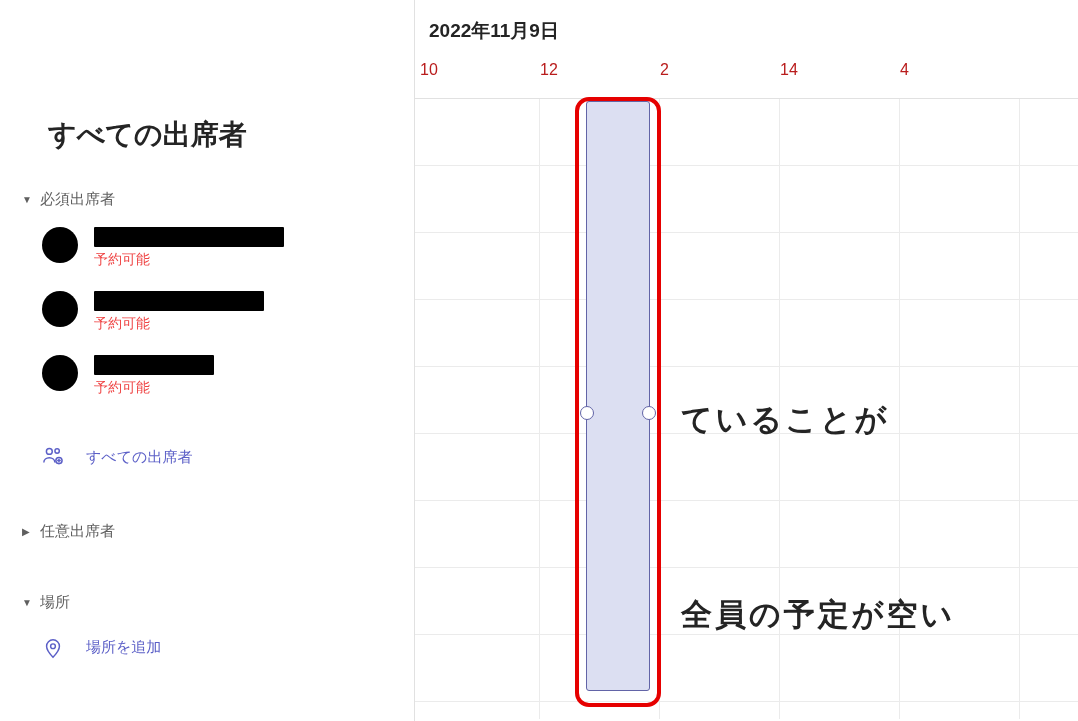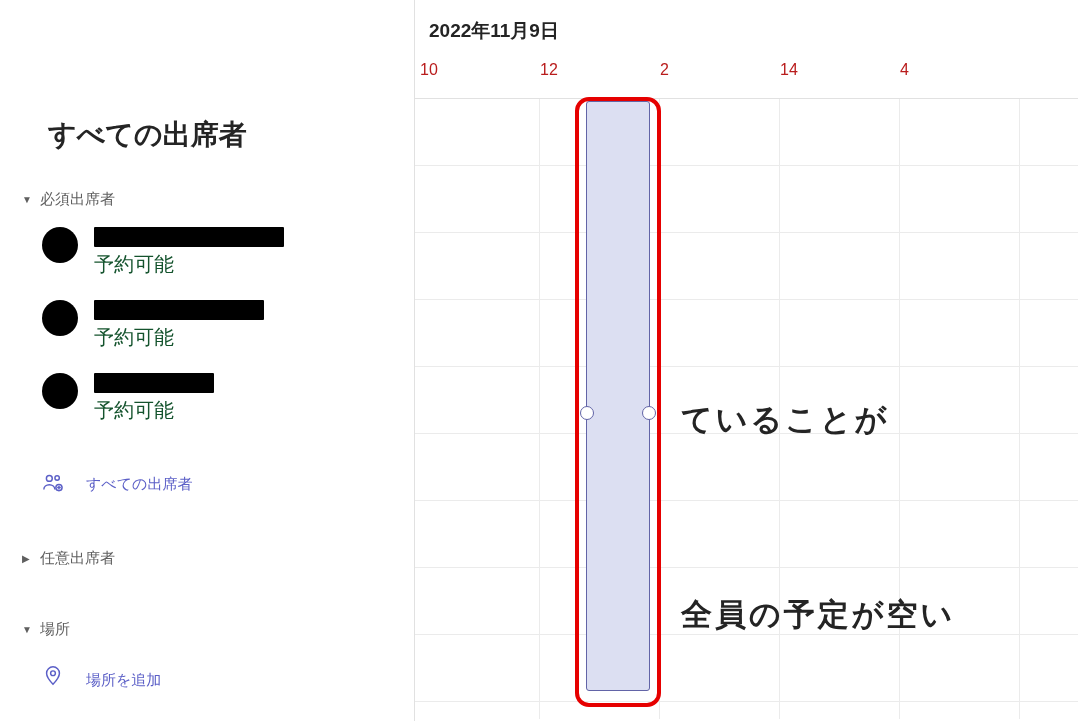--- a/index.html
+++ b/index.html
@@ -62,36 +62,36 @@
     }
     .name-redacted {
       background: #000;
       height: 20px;
       border-radius: 1px;
     }
     .name-redacted.w1 { width: 190px; }
     .name-redacted.w2 { width: 170px; }
     .name-redacted.w3 { width: 120px; }
     .status-text {
-      color: #14532d;
-      font-size: 20px;
+      color: #ef4444;
+      font-size: 14px;
     }
     .add-attendee {
       display: flex;
       align-items: center;
       gap: 22px;
       padding: 14px 0 22px 42px;
       color: #5b5fc7;
       cursor: pointer;
       font-size: 15px;
     }
     .add-attendee svg { width: 22px; height: 22px; }
     .add-location {
       display: flex;
-      align-items: flex-end;
+      align-items: flex-start;
       gap: 22px;
       padding: 18px 0 22px 42px;
       color: #5b5fc7;
       cursor: pointer;
       font-size: 15px;
     }
     .add-location svg { width: 22px; height: 22px; }
     .section-spacer { height: 22px; }
     .gap-block { height: 14px; }
 

